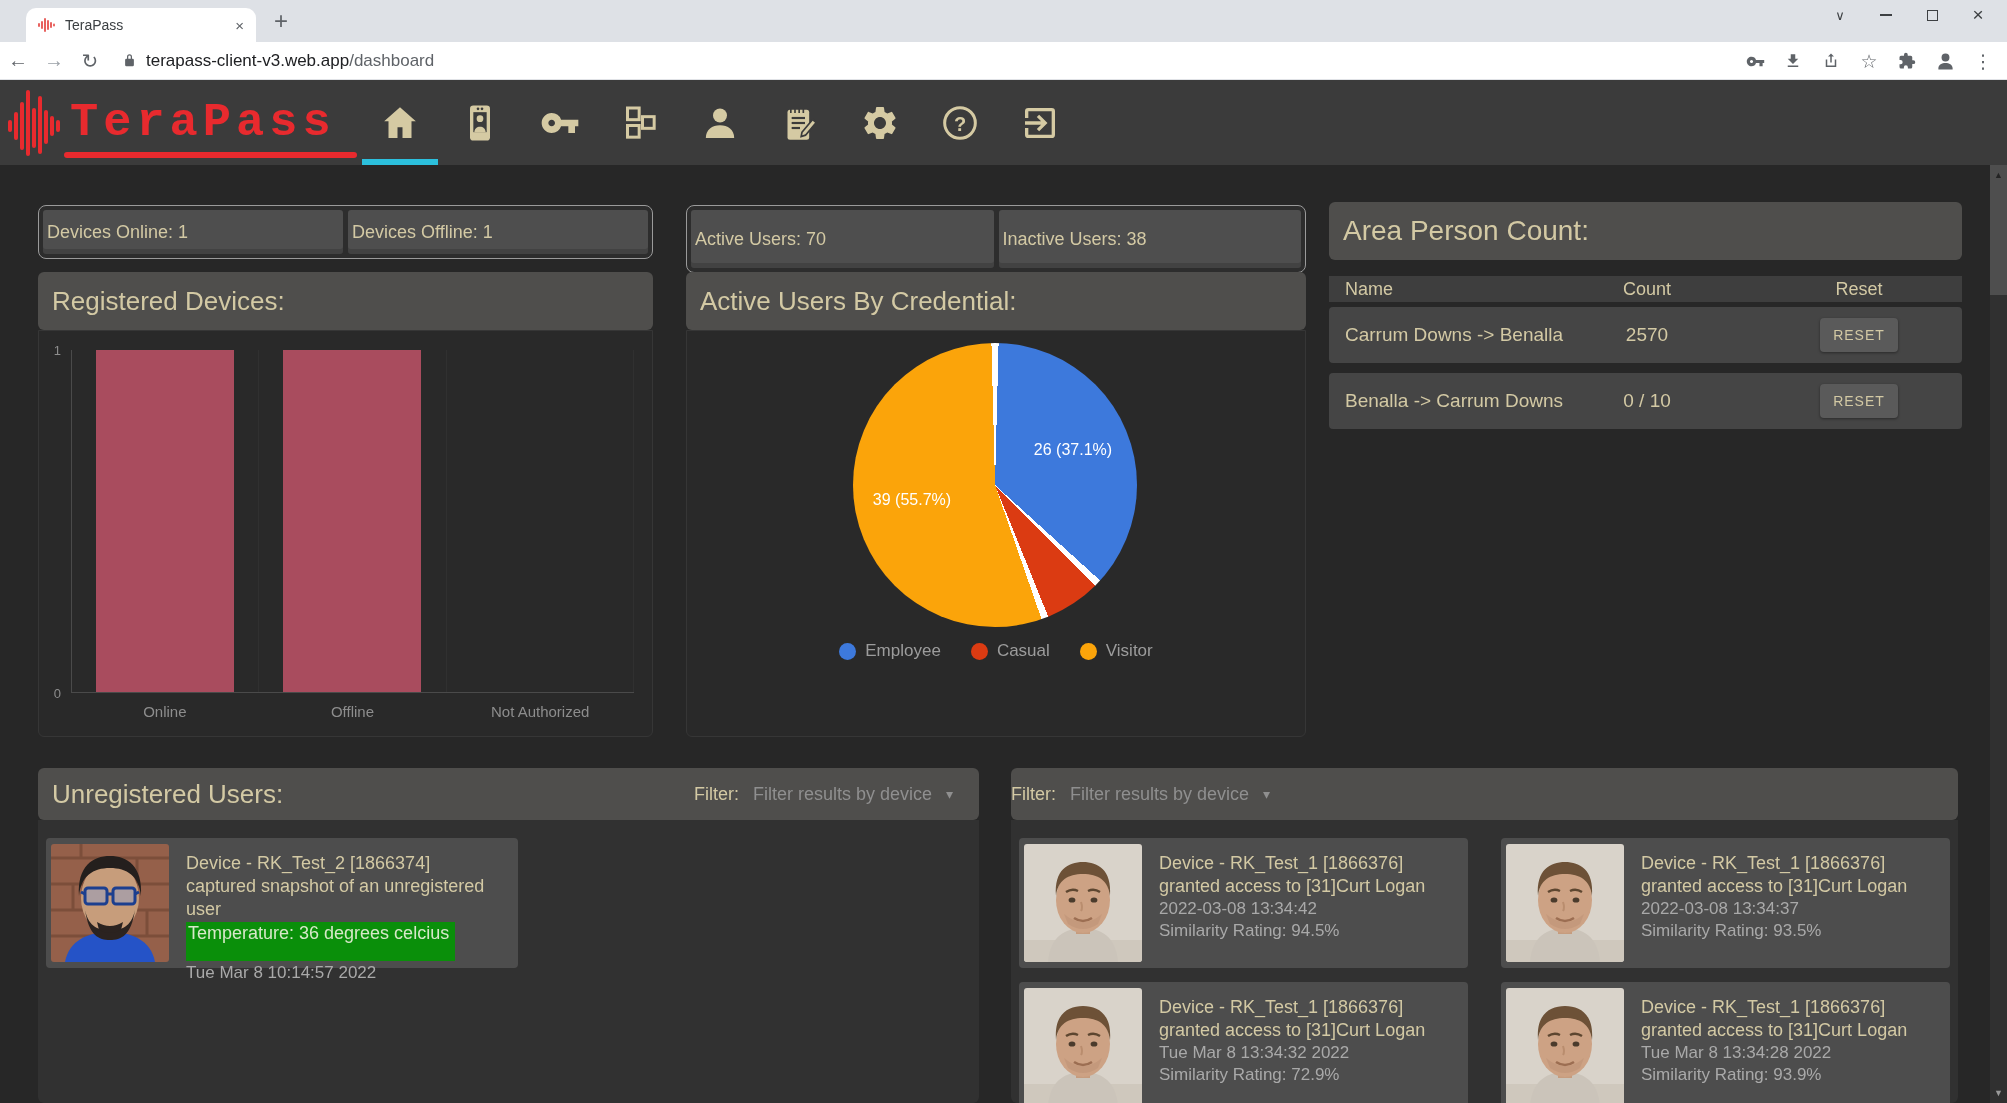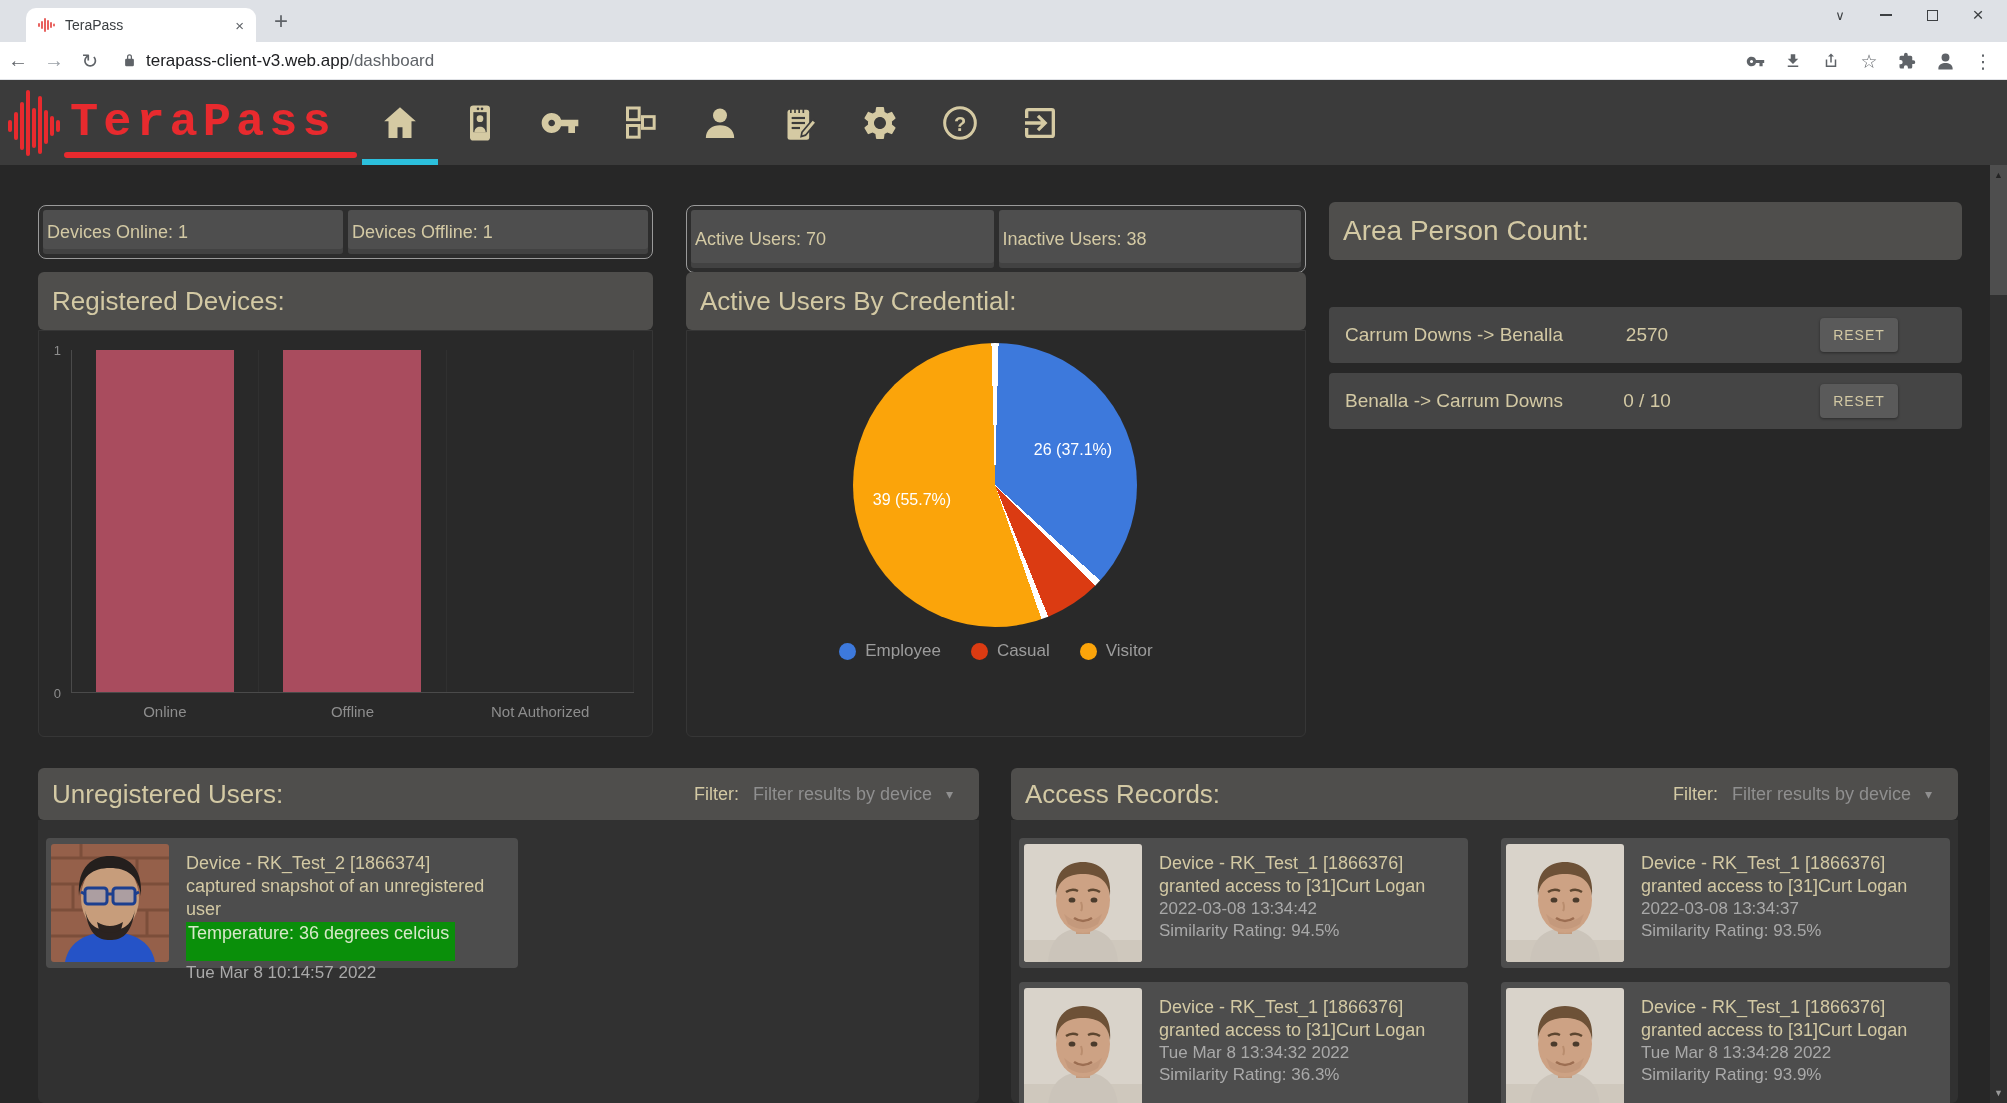--- a/index.html
+++ b/index.html
@@ -288,20 +288,25 @@
       <div class="tile">Devices Online: 1</div>
       <div class="tile">Devices Offline: 1</div>
     </div>
     <div class="statcard" style="left:686px; top:40px; width:620px; height:68px;">
       <div class="tile">Active Users: 70</div>
       <div class="tile">Inactive Users: 38</div>
     </div>
 
     <div class="card" style="left:1329px; top:37px; width:633px; height:260px;">
       <div class="section-head" style="position:absolute;left:0;top:0;right:0;height:58px;font-size:28px;padding-left:14px;">Area Person Count:</div>
+      <div class="apc-colrow">
+        <span class="apc-name">Name</span>
+        <span class="apc-count">Count</span>
+        <span class="apc-reset">Reset</span>
+      </div>
       <div class="apc-row" style="top:105px;">
         <span class="apc-name">Carrum Downs -&gt; Benalla</span>
         <span class="apc-count">2570</span>
         <span class="apc-reset"><button class="reset-btn">RESET</button></span>
       </div>
       <div class="apc-row" style="top:171px;">
         <span class="apc-name">Benalla -&gt; Carrum Downs</span>
         <span class="apc-count">0 / 10</span>
         <span class="apc-reset"><button class="reset-btn">RESET</button></span>
       </div>
@@ -397,21 +402,20 @@
             <div class="l-beige">captured snapshot of an unregistered user</div>
             <div><span class="l-temp">Temperature: 36 degrees celcius</span></div>
             <div class="l-gray">Tue Mar 8 10:14:57 2022</div>
           </div>
         </div>
       </div>
     </div>
 
     <div class="recsection" style="left:1011px; top:603px; width:947px; height:335px;">
       <div class="rec-head">
-        <span class="rec-title">Access Records:</span>
         <div class="filter">
           <span class="flabel">Filter:</span>
           <span class="fvalue">Filter results by device</span>
           <span class="caret">▾</span>
         </div>
       </div>
       <div class="rec-body">
         <div class="reccard" style="left:8px; top:18px; width:449px;">
           <div class="photo">
   <svg viewBox="0 0 118 118" width="118" height="118" preserveAspectRatio="none">
@@ -477,21 +481,21 @@
     <path d="M64 47 q6 -3 12 1" stroke="#5d4630" stroke-width="2.4" fill="none"></path>
     <path d="M50 74 q9 6 18 0" stroke="#9c6e52" stroke-width="2.6" fill="none"></path>
     <path d="M57 58 q2 6 0 9" stroke="#b98d6e" stroke-width="2" fill="none"></path>
     <path d="M40 70 q19 16 38 0 l-4 10 q-15 10 -30 0 Z" fill="#bd9277" opacity=".55"></path>
   </svg>
 </div>
           <div class="rectext">
             <div class="l-beige">Device - RK_Test_1 [1866376]</div>
             <div class="l-beige">granted access to [31]Curt Logan</div>
             <div class="l-gray">Tue Mar 8 13:34:32 2022</div>
-            <div class="l-gray">Similarity Rating: 36.3%</div>
+            <div class="l-gray">Similarity Rating: 72.9%</div>
           </div>
         </div>
         <div class="reccard" style="left:490px; top:162px; width:449px;">
           <div class="photo">
   <svg viewBox="0 0 118 118" width="118" height="118" preserveAspectRatio="none">
     <rect width="118" height="118" fill="#d9d3ca"></rect>
     <rect y="96" width="118" height="22" fill="#cfc8bd"></rect>
     <path d="M24 118 C26 92 42 84 59 84 C76 84 92 92 94 118 Z" fill="#cbc4ba"></path>
     <rect x="52" y="72" width="14" height="18" fill="#c69c7e"></rect>
     <ellipse cx="59" cy="56" rx="27" ry="33" fill="#cda284"></ellipse>

